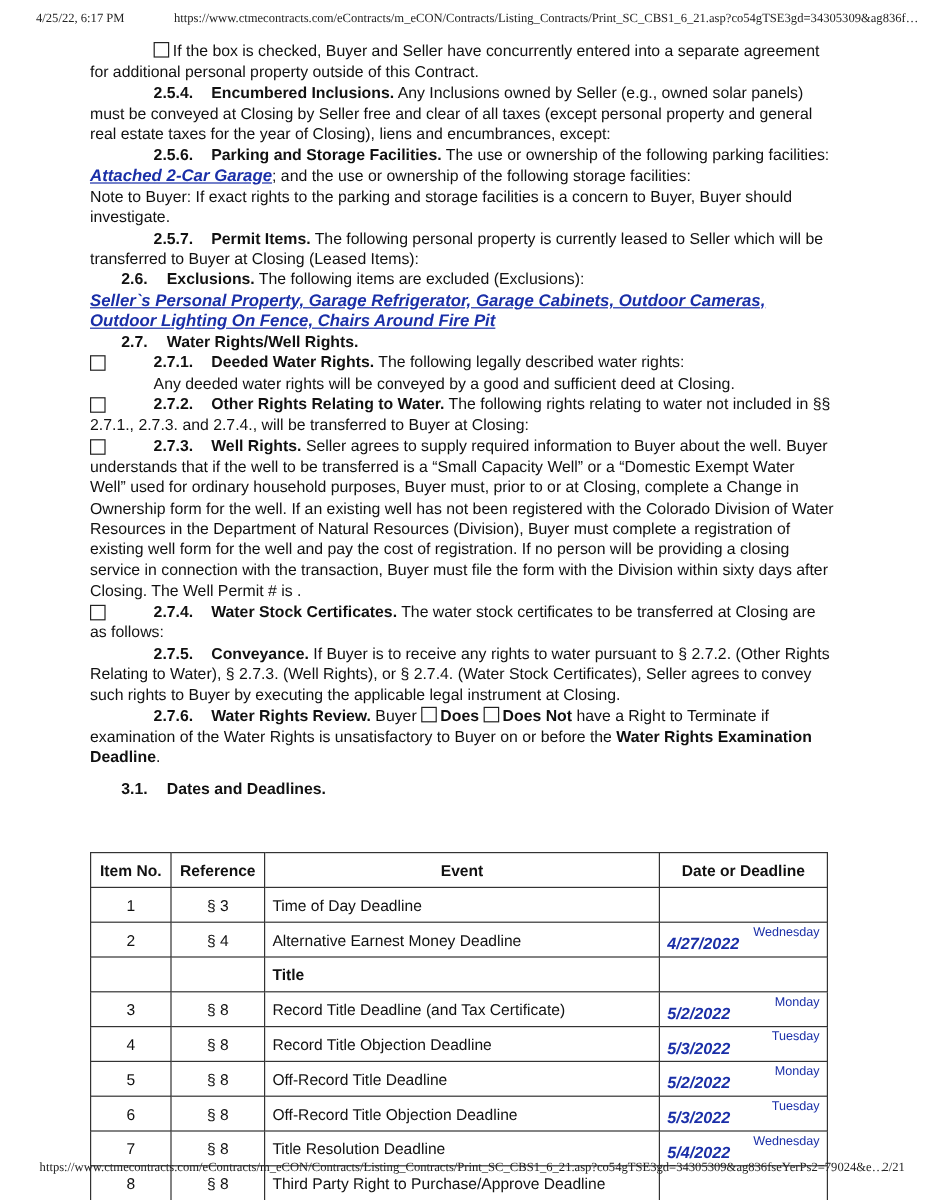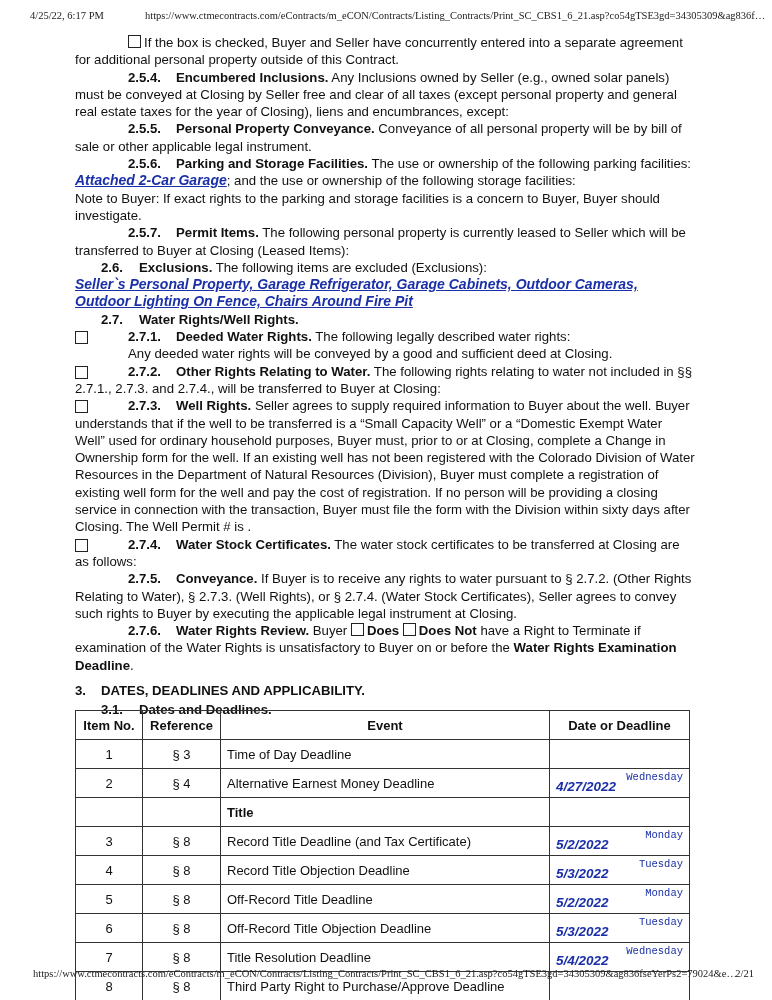--- a/index.html
+++ b/index.html
@@ -25,37 +25,36 @@
   .cb { display:inline-block; width:11px; height:11px; border:1px solid #222; vertical-align:-1px; margin-right:3px; text-indent:0; }
   .cbrow { position:relative; }
   .cbrow .cbabs { position:absolute; left:0; top:3px; }
   .gap { height:8px; }
   table { position:absolute; left:75px; top:710px; border-collapse:collapse; font-size:13px; }
   td, th { border:1px solid #333; height:20px; padding:4px 6px; white-space:nowrap; }
   th { font-weight:bold; text-align:center; }
   td.c { text-align:center; }
   .date-cell { position:relative; }
   .dval { color:#1a2fa8; font-weight:bold; font-style:italic; font-size:13.5px; position:relative; top:3px; }
-  .dday { color:#1a2fa8; font-size:10.5px; position:absolute; right:6px; top:2px; font-family:Liberation Mono, monospace; }
+  .dday { color:#1a2fa8; font-size:10.5px; position:absolute; right:6px; top:2px; font-family:Liberation Sans, sans-serif; }
   tr.last td { height:20px; border-bottom:none; }
 </style>
 </head>
 <body>
 
 <div class="hdr">
   <span class="date">4/25/22, 6:17 PM</span>
   <span class="url">https://www.ctmecontracts.com/eContracts/m_eCON/Contracts/Listing_Contracts/Print_SC_CBS1_6_21.asp?co54gTSE3gd=34305309&amp;ag836f…</span>
 </div>
 
 <div class="content">
   <p class="ind2">
     <span class="cb"></span><span>If the box is checked, Buyer and Seller have concurrently entered into a separate agreement for additional personal property outside of this Contract.</span>
   </p>
   <p class="ind2"><span class="num">2.5.4.</span><span class="b">Encumbered Inclusions.</span><span> Any Inclusions owned by Seller (e.g., owned solar panels) must be conveyed at Closing by Seller free and clear of all taxes (except personal property and general real estate taxes for the year of Closing), liens and encumbrances, except:</span></p>
-  <p class="ind2"><span class="num">2.5.5.</span><span class="b">Personal Property Conveyance.</span><span> Conveyance of all personal property will be by bill of sale or other applicable legal instrument.</span></p>
   <p class="ind2"><span class="num">2.5.6.</span><span class="b">Parking and Storage Facilities.</span><span> The use or ownership of the following parking facilities:</span></p>
   <p><span class="link">Attached 2-Car Garage</span><span>; and the use or ownership of the following storage facilities:</span></p>
   <p>Note to Buyer: If exact rights to the parking and storage facilities is a concern to Buyer, Buyer should investigate.</p>
   <p class="ind2"><span class="num">2.5.7.</span><span class="b">Permit Items.</span><span> The following personal property is currently leased to Seller which will be transferred to Buyer at Closing (Leased Items):</span></p>
   <p class="ind1"><span class="num n1">2.6.</span><span class="b">Exclusions.</span><span> The following items are excluded (Exclusions):</span></p>
   <p><span class="link">Seller`s Personal Property, Garage Refrigerator, Garage Cabinets, Outdoor Cameras, Outdoor Lighting On Fence, Chairs Around Fire Pit</span></p>
   <p class="ind1"><span class="num n1 b">2.7.</span><span class="b">Water Rights/Well Rights.</span></p>
 
   <div class="cbrow">
     <span class="cb cbabs"></span>
@@ -71,21 +70,20 @@
     <p class="ind2"><span class="num">2.7.3.</span><span class="b">Well Rights.</span><span> Seller agrees to supply required information to Buyer about the well. Buyer understands that if the well to be transferred is a “Small Capacity Well” or a “Domestic Exempt Water Well” used for ordinary household purposes, Buyer must, prior to or at Closing, complete a Change in Ownership form for the well. If an existing well has not been registered with the Colorado Division of Water Resources in the Department of Natural Resources (Division), Buyer must complete a registration of existing well form for the well and pay the cost of registration. If no person will be providing a closing service in connection with the transaction, Buyer must file the form with the Division within sixty days after Closing. The Well Permit # is .</span></p>
   </div>
   <div class="cbrow">
     <span class="cb cbabs"></span>
     <p class="ind2"><span class="num">2.7.4.</span><span class="b">Water Stock Certificates.</span><span> The water stock certificates to be transferred at Closing are as follows:</span></p>
   </div>
   <p class="ind2"><span class="num">2.7.5.</span><span class="b">Conveyance.</span><span> If Buyer is to receive any rights to water pursuant to § 2.7.2. (Other Rights Relating to Water), § 2.7.3. (Well Rights), or § 2.7.4. (Water Stock Certificates), Seller agrees to convey such rights to Buyer by executing the applicable legal instrument at Closing.</span></p>
   <p class="ind2"><span class="num">2.7.6.</span><span class="b">Water Rights Review.</span><span> Buyer </span><span class="cb"></span><span class="b">Does</span> <span class="cb"></span><span class="b">Does Not</span><span> have a Right to Terminate if examination of the Water Rights is unsatisfactory to Buyer on or before the </span><span class="b">Water Rights Examination Deadline</span><span>.</span></p>
 
   <div class="gap"></div>
-  <p><span class="num n1 b" style="width:26px">3.</span><span class="b">DATES, DEADLINES AND APPLICABILITY.</span></p>
   <p class="ind1" style="margin-top:2px"><span class="num n1 b">3.1.</span><span class="b">Dates and Deadlines.</span></p>
 </div>
 
 <table>
   <thead>
     <tr>
       <th style="width:54px">Item No.</th>
       <th style="width:65px">Reference</th>
       <th style="width:316px">Event</th>
       <th style="width:127px">Date or Deadline</th>

